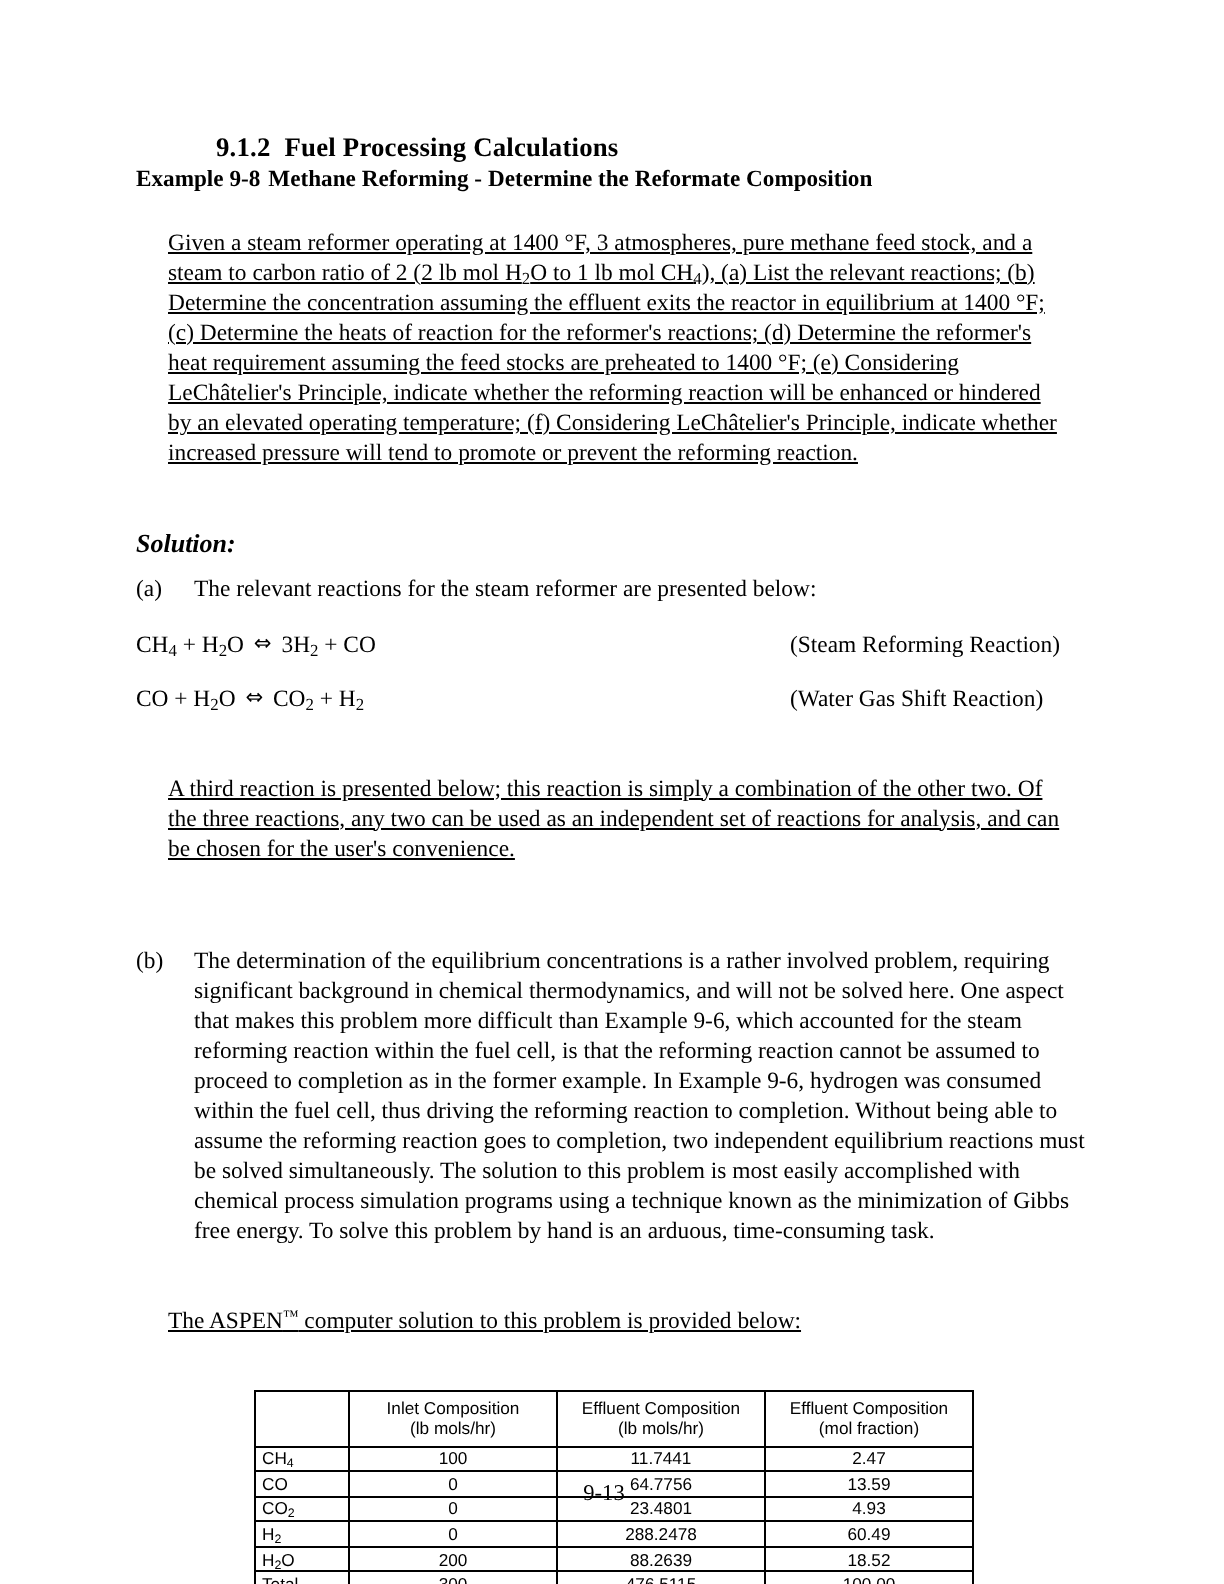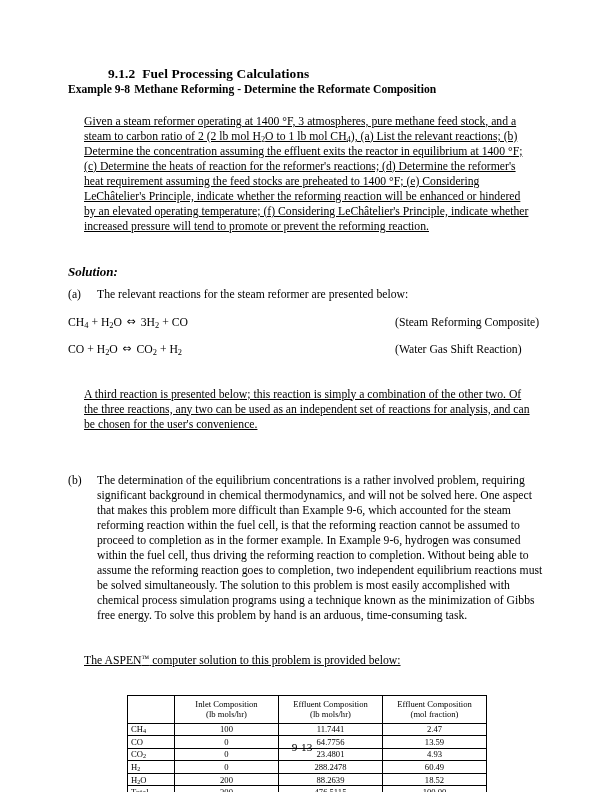--- a/index.html
+++ b/index.html
@@ -130,21 +130,20 @@
     font-family: "Liberation Sans", "DejaVu Sans", sans-serif;
     font-size: 8.6px;
     color: #000;
     table-layout: fixed;
     width: 359px;
   }
   table.aspen td, table.aspen th {
     border: 1px solid #000000;
     padding: 0;
     font-weight: normal;
-    font-family: Liberation Serif, serif;
   }
   table.aspen th.corner {
     border: 1px solid #000000;
   }
   table.aspen .col-label { width: 47px; }
   table.aspen .col-data  { width: 104px; }
   table.aspen th.hdr {
     height: 25px;
     text-align: center;
     vertical-align: middle;
@@ -195,21 +194,21 @@
 
     <div class="item">
       <span class="marker">(a)</span>
       <span class="item-text">The relevant reactions for the steam reformer are presented below:</span>
     </div>
 
     <div class="sp-13"></div>
 
     <div class="eqrow">
       <span class="eq-formula">CH<sub>4</sub> + H<sub>2</sub>O <span class="arrow">⇔</span> 3H<sub>2</sub> + CO</span>
-      <span class="eq-label">(Steam Reforming Composite)</span>
+      <span class="eq-label">(Steam Reforming Reaction)</span>
     </div>
 
     <div class="sp-12"></div>
 
     <div class="eqrow">
       <span class="eq-formula">CO + H<sub>2</sub>O <span class="arrow">⇔</span> CO<sub>2</sub> + H<sub>2</sub></span>
       <span class="eq-label">(Water Gas Shift Reaction)</span>
     </div>
 
     <div class="sp-14"></div>

